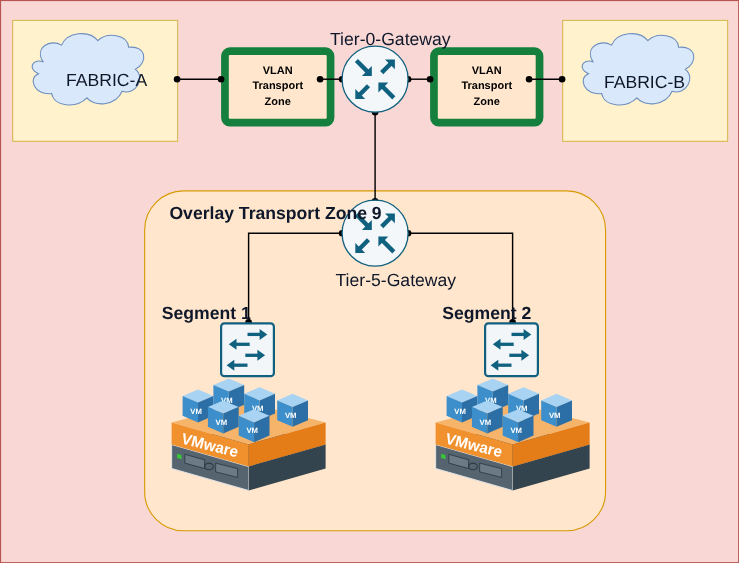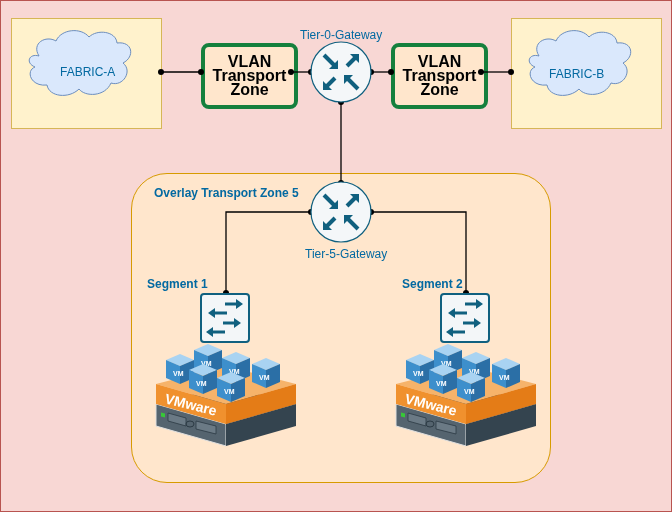--- a/index.html
+++ b/index.html
@@ -1,22 +1,22 @@
 <!DOCTYPE html>
 <html><head>
 <meta charset="utf-8">
 <style>
   html,body{margin:0;padding:0;}
   body{width:672px;height:512px;overflow:hidden;background:#fff;font-family:"Liberation Sans",sans-serif;}
   #canvas{position:absolute;left:0;top:0;width:670px;height:510px;background:#f8d7d4;border:1px solid #b85450;}
   .abs{position:absolute;}
   .fabric{background:#fff2cc;border:1px solid #d6b656;}
-  .vlan{background:#ffe6cc;border:4px solid #15803d;border-radius:8px;display:flex;align-items:center;justify-content:center;text-align:center;font-size:16px;font-weight:bold;color:#000;line-height:14px;}
+  .vlan{background:#ffe6cc;border:7px solid #15803d;border-radius:8px;display:flex;align-items:center;justify-content:center;text-align:center;font-size:10px;font-weight:bold;color:#000;line-height:14px;}
   .overlay{background:#ffe6cc;border:1px solid #d79b00;border-radius:36px;}
-  .lbl{font-size:12px;font-weight:bold;color:#0369a1;white-space:nowrap;}
+  .lbl{font-size:16px;font-weight:bold;color:#0f172a;white-space:nowrap;}
   .watermark{font-size:16px;color:#ffffff;opacity:0.75;white-space:nowrap;text-shadow:0 0 1px rgba(0,0,0,0.15);}
   svg{position:absolute;left:0;top:0;}
 </style>
 </head>
 <body>
 
 <div id="canvas">
 
   <div class="abs fabric" style="left:10px;top:17px;width:149px;height:109px;"></div>
 
@@ -160,18 +160,18 @@
         <use href="#vm-cube" x="33" y="18"></use>
         <use href="#vm-cube" x="61" y="26"></use>
       </g>
       <text x="8" y="57" font-size="14" font-weight="bold" fill="#fff" transform="rotate(14 8 57)" font-family="Liberation Sans, sans-serif">VMware</text>
     </g>
   </svg>
 
   <div class="abs lbl" style="left:59px;top:64px;font-weight:normal;">FABRIC-A</div>
   <div class="abs lbl" style="left:548px;top:66px;font-weight:normal;">FABRIC-B</div>
   <div class="abs lbl" style="left:299px;top:27px;font-weight:normal;">Tier-0-Gateway</div>
-  <div class="abs lbl" style="left:153px;top:185px;">Overlay Transport Zone 5</div>
+  <div class="abs lbl" style="left:153px;top:185px;">Overlay Transport Zone 9</div>
   <div class="abs lbl" style="left:304px;top:246px;font-weight:normal;">Tier-5-Gateway</div>
   <div class="abs lbl" style="left:146px;top:276px;text-align:right;">Segment 1</div>
   <div class="abs lbl" style="left:401px;top:276px;">Segment 2</div>
 
 </div>
 
 </body></html>

